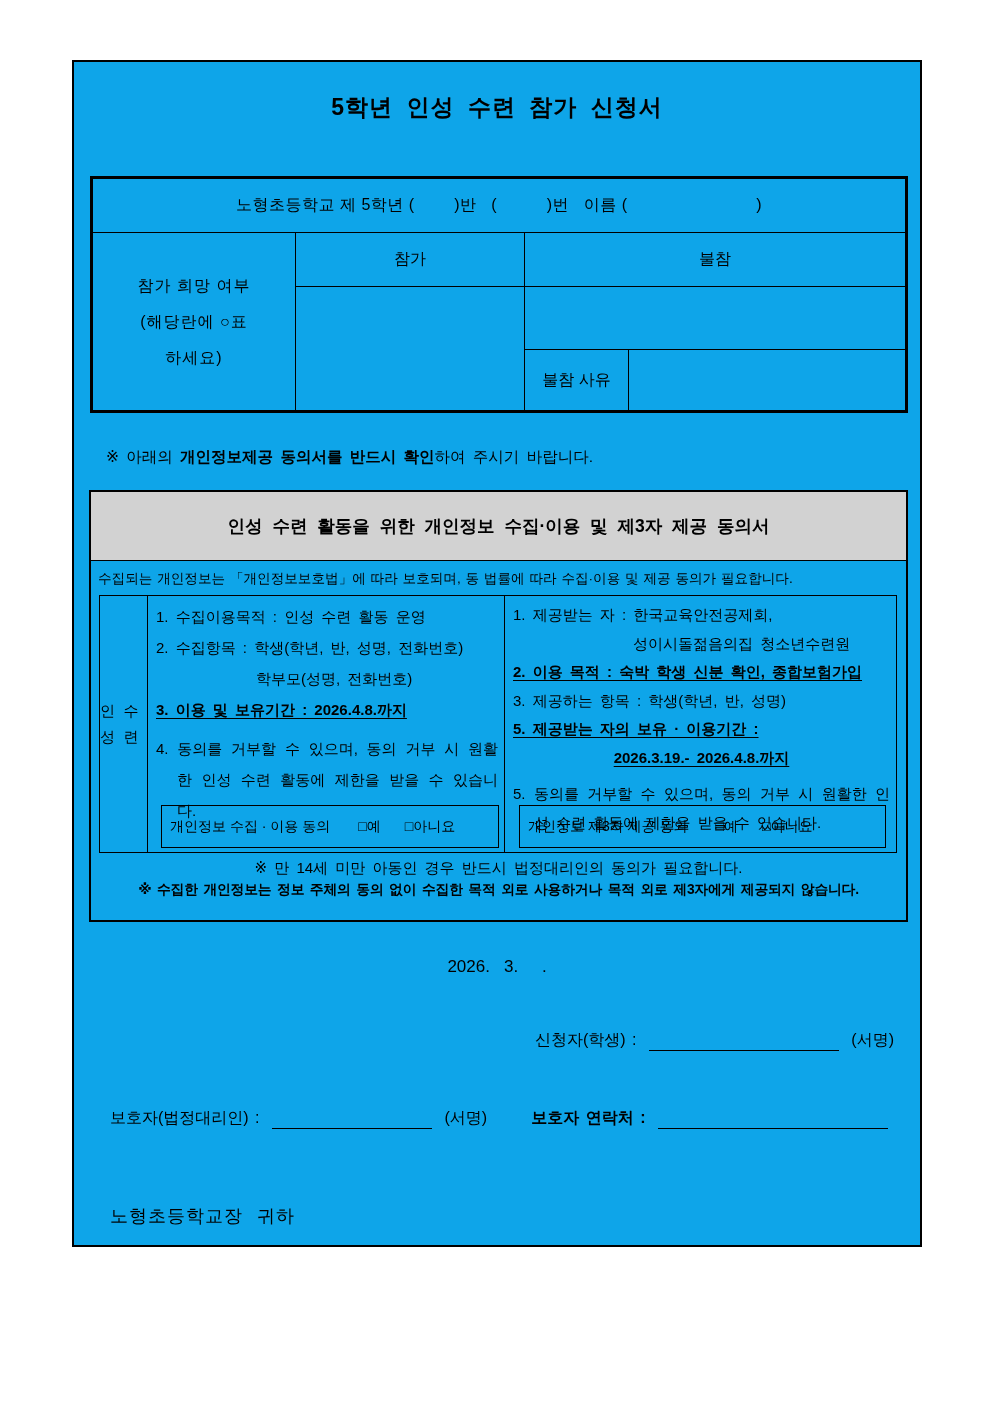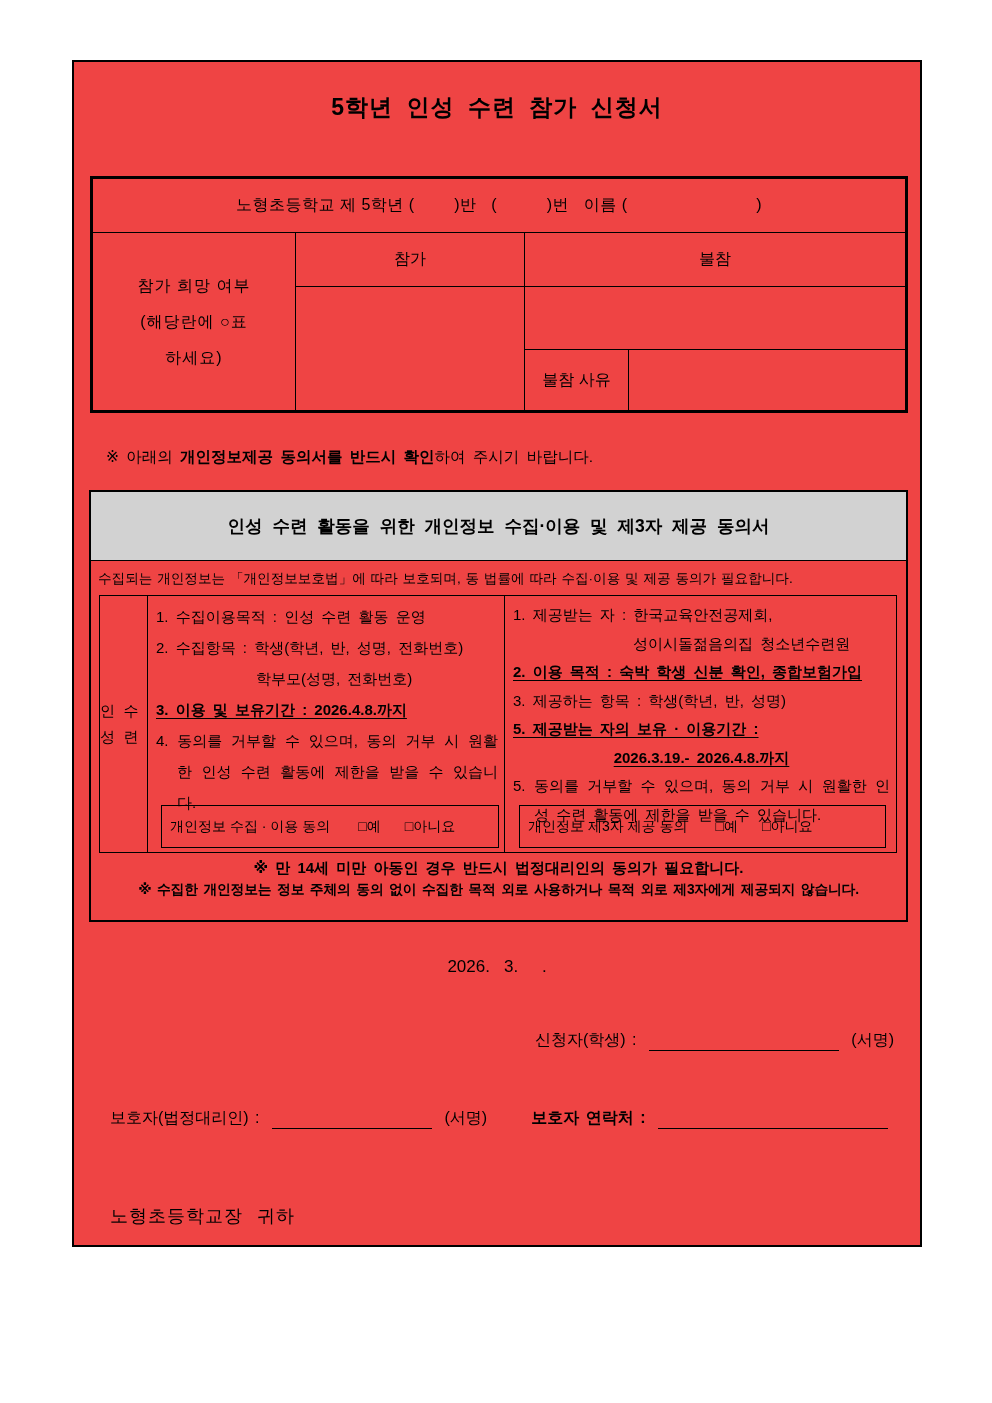--- a/index.html
+++ b/index.html
@@ -1,17 +1,17 @@
 <!DOCTYPE html>
 <html><head>
 <meta charset="utf-8">
 <style>
   html,body{margin:0;padding:0;background:#fff;}
   body{width:992px;height:1403px;position:relative;font-family:"Liberation Sans","DejaVu Sans",sans-serif;color:#000;}
-  .page{position:absolute;left:72px;top:60px;width:846px;height:1183px;border:2px solid #000;background:#ef4444;}
+  .page{position:absolute;left:72px;top:60px;width:846px;height:1183px;border:2px solid #000;background:#0ea5e9;}
 
   .title{position:absolute;left:0;top:30px;width:100%;text-align:center;font-size:23px;font-weight:bold;letter-spacing:1px;word-spacing:6px;}
 
   
   table.top{position:absolute;left:16px;top:114px;border-collapse:collapse;table-layout:fixed;width:815px;}
   table.top{border:3px solid #000;}
   table.top td{border:1px solid #000;font-size:16px;text-align:center;vertical-align:middle;padding:0;}
   td.student-row{height:53px;white-space:pre;letter-spacing:.5px;}
   td.wish{line-height:36px;letter-spacing:1px;}
   td.hdr{height:53px;}
@@ -29,28 +29,28 @@
   .c-cat{width:48px;border-right:1px solid #000;display:flex;flex-direction:row;align-items:center;justify-content:center;font-size:15px;line-height:26px;box-sizing:border-box;}
   .c-col{position:relative;box-sizing:border-box;padding:5px 6px 0 8px;overflow:hidden;}
   .c-left{width:357px;border-right:1px solid #000;}
   .c-right{flex:1;}
   .c-col .ln{font-size:15px;line-height:31px;word-spacing:3px;}
   .c-right .ln{line-height:28.5px;}
   .ln.bu{font-weight:bold;text-decoration:underline;text-underline-offset:3px;}
   .ln.ind-l{text-indent:100px;}
   .ln.ind-r{text-indent:120px;}
   .ln.ctr{text-align:center;text-indent:0;}
-  .ln.hang{padding-left:21px;text-indent:-21px;text-align:justify;}
+  .ln.hang{padding-left:21px;text-indent:-21px;text-align:justify;margin-top:8px;}
   .strip{position:absolute;bottom:4px;height:43px;border:1.5px solid #000;display:flex;align-items:center;font-size:14px;box-sizing:border-box;}
   .c-left .strip{left:13px;width:338px;}
   .c-right .strip{left:14px;right:10px;}
   .strip .s-label{margin-left:8px;}
   .strip .opt{margin-left:28px;}
   .strip .opt2{margin-left:24px;}
-  .c-note1{margin-top:6px;text-align:center;font-weight:bold;font-size:15px;word-spacing:3px;}
+  .c-note1{margin-top:6px;text-align:center;font-weight:normal;font-size:15px;word-spacing:3px;}
   .c-note2{margin-top:3px;text-align:center;font-weight:bold;font-size:13.8px;letter-spacing:-.2px;word-spacing:2px;white-space:nowrap;}
 
   .date-line{position:absolute;left:0;top:895px;width:100%;text-align:center;font-size:17px;white-space:pre;}
   .sig-line{position:absolute;font-size:16px;word-spacing:2px;}
   .applicant{top:968px;right:26px;}
   .guardian-row{top:1046px;left:36px;right:26px;display:flex;justify-content:space-between;}
   .blank{display:inline-block;border-bottom:1.5px solid #000;height:15px;vertical-align:bottom;}
   .b190{width:190px;margin:0 6px;}
   .b230{width:230px;margin:0 6px;}
   .b160{width:160px;margin:0 6px;}

